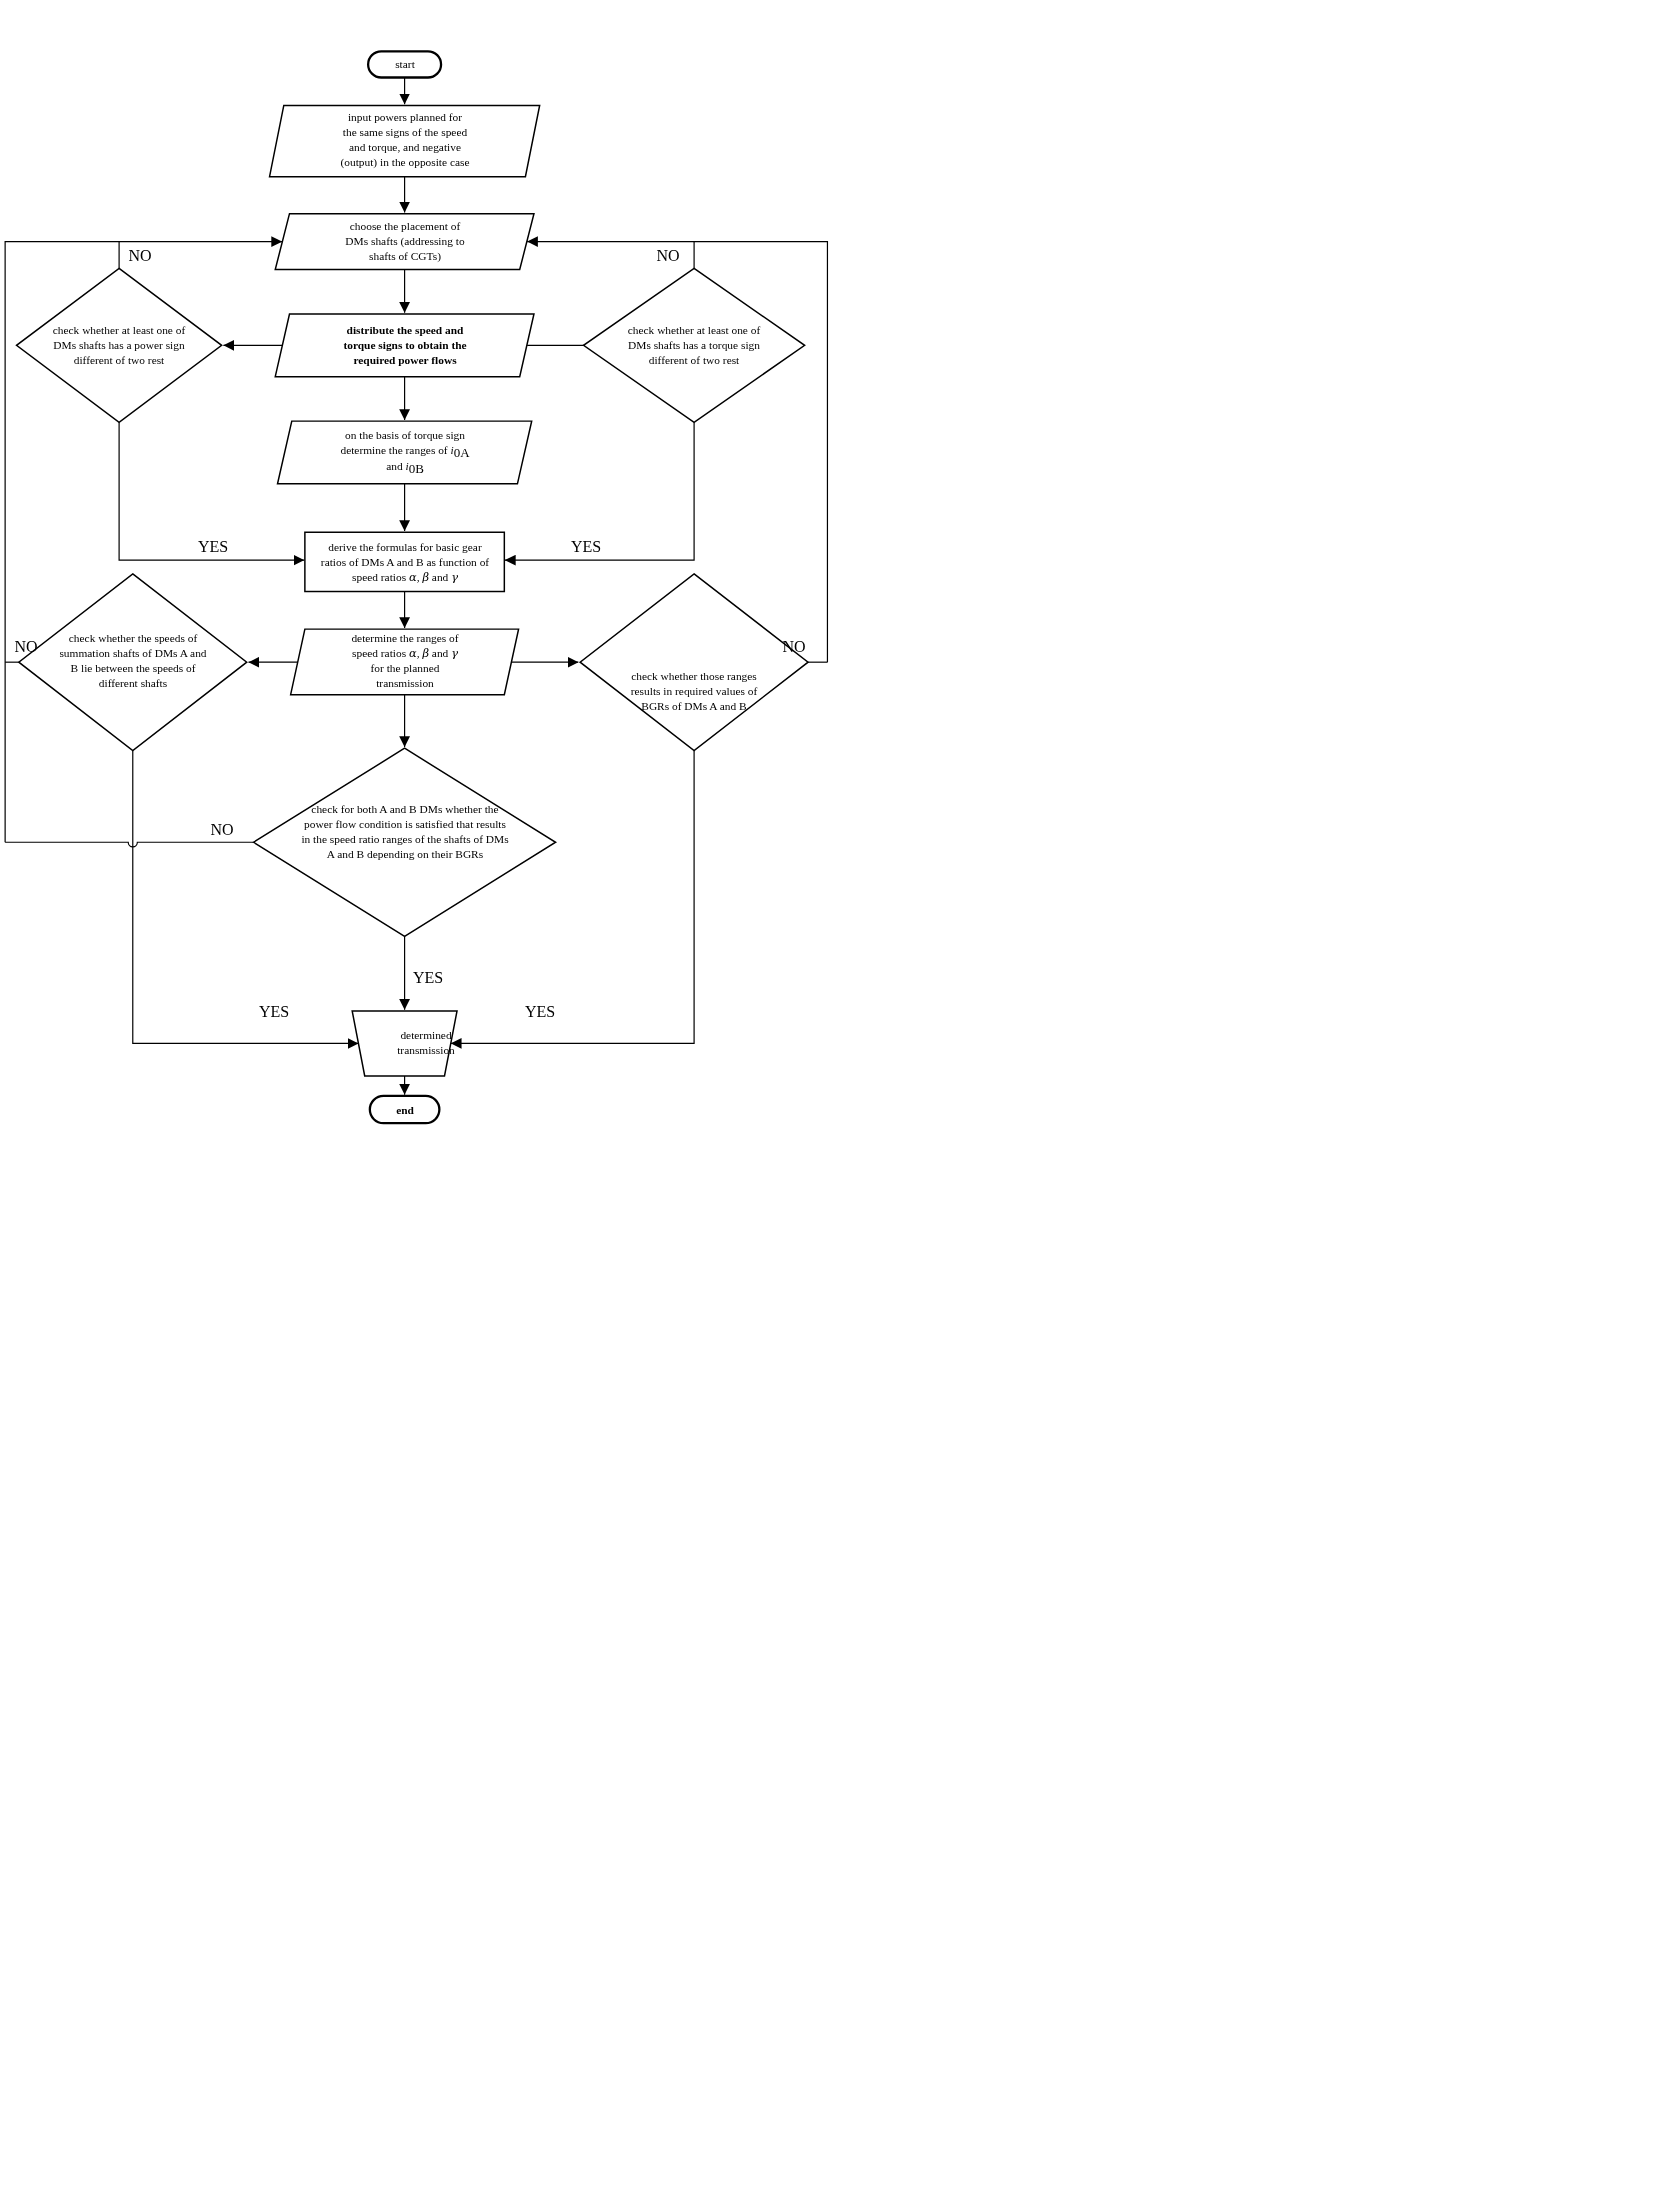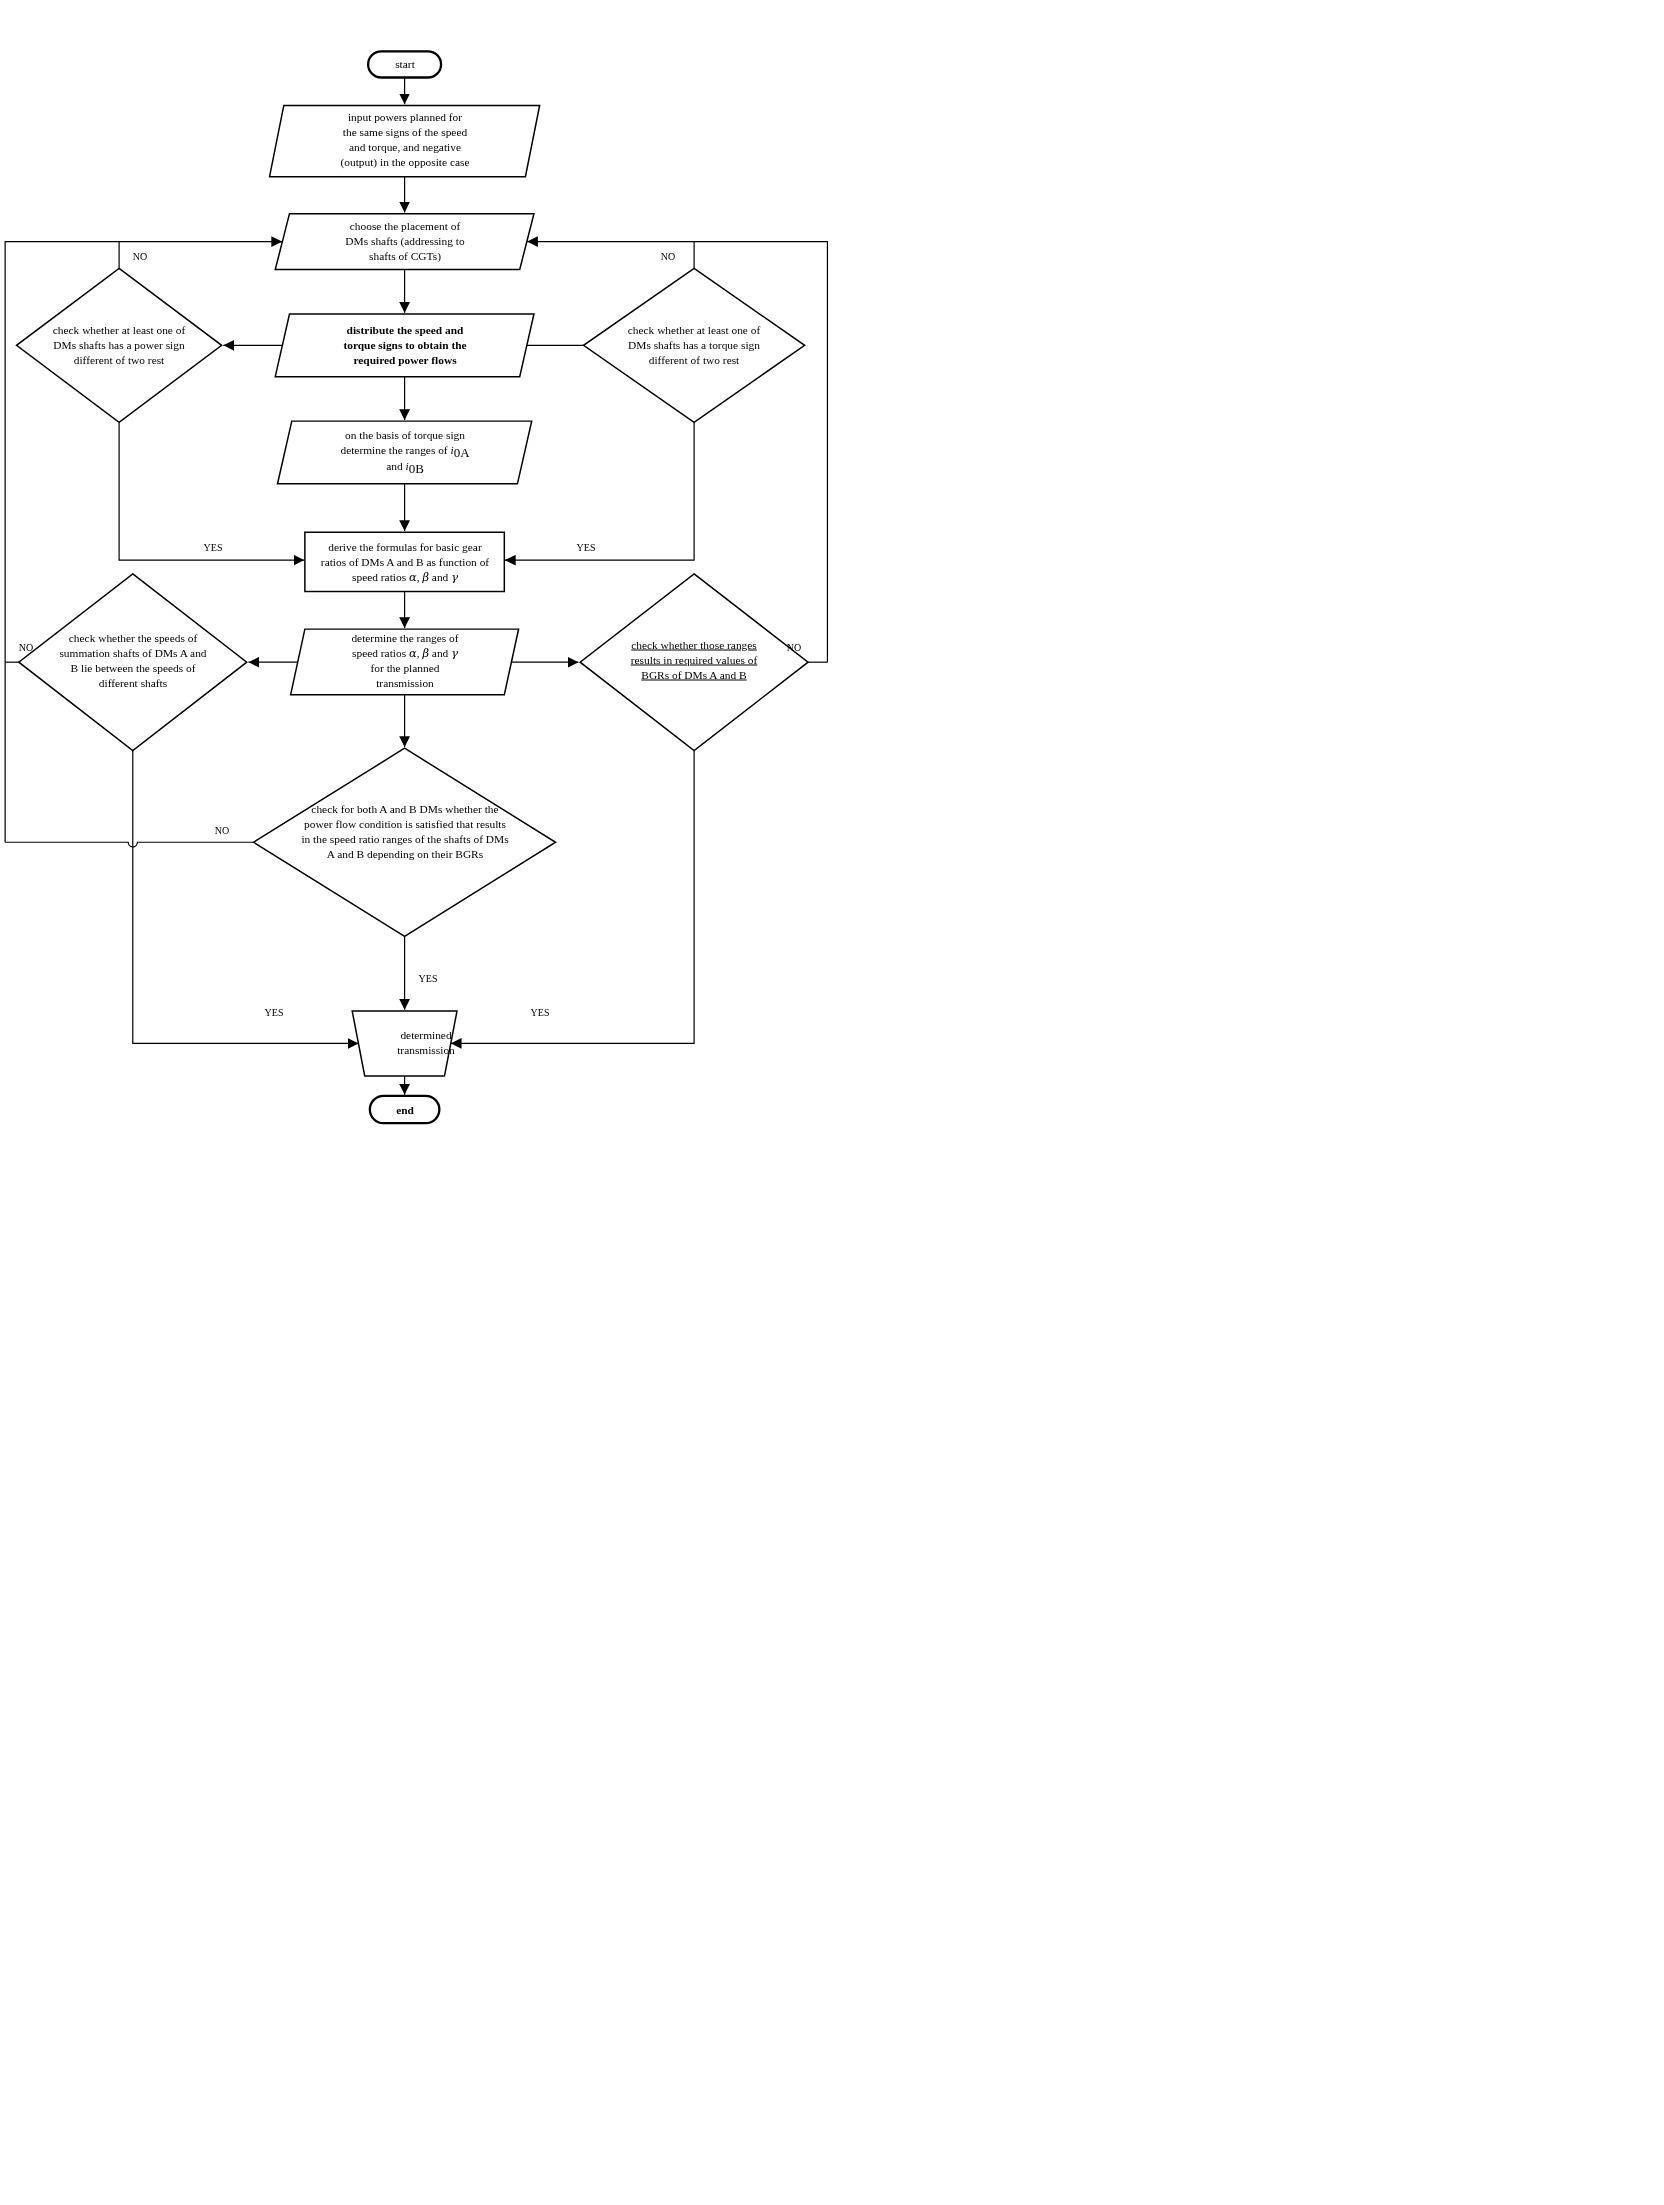--- a/index.html
+++ b/index.html
@@ -17,21 +17,21 @@
     transform:translate(-50%,-50%);
     text-align:center;
     font-size:11.4px;
     line-height:15px;
     white-space:nowrap;
   }
   .lbl > span{display:block;}
   .tag{
     position:absolute;
     transform:translate(-50%,-50%);
-    font-size:10px;
+    font-size:16px;
     white-space:nowrap;
   }
   .gk{font-style:italic;font-family:"DejaVu Serif",serif;}
   .ivar{font-style:italic;}
   .sub{font-size:13px;vertical-align:-2.3px;}
   .shape{fill:#ffffff;stroke:#000;stroke-width:2.6px;}
   .shape-thick{fill:#ffffff;stroke:#000;stroke-width:4px;}
   .edge{fill:none;stroke:#000;stroke-width:2.1px;}
 </style>
 </head>
@@ -156,21 +156,21 @@
     <span>transmission</span>
   </div>
 
   <div class="lbl" style="left:133px;top:617px;">
     <span>check whether the speeds of</span>
     <span>summation shafts of DMs A and</span>
     <span>B lie between the speeds of</span>
     <span>different shafts</span>
   </div>
 
-  <div class="lbl" style="left:694px;top:616px;text-decoration:underline;">
+  <div class="lbl" style="left:694px;top:647px;">
     <span>check whether those ranges</span>
     <span>results in required values of</span>
     <span>BGRs of DMs A and B</span>
   </div>
 
   <div class="lbl" style="left:405px;top:788px;">
     <span>check for both A and B DMs whether the</span>
     <span>power flow condition is satisfied that results</span>
     <span>in the speed ratio ranges of the shafts of DMs</span>
     <span>A and B depending on their BGRs</span>

